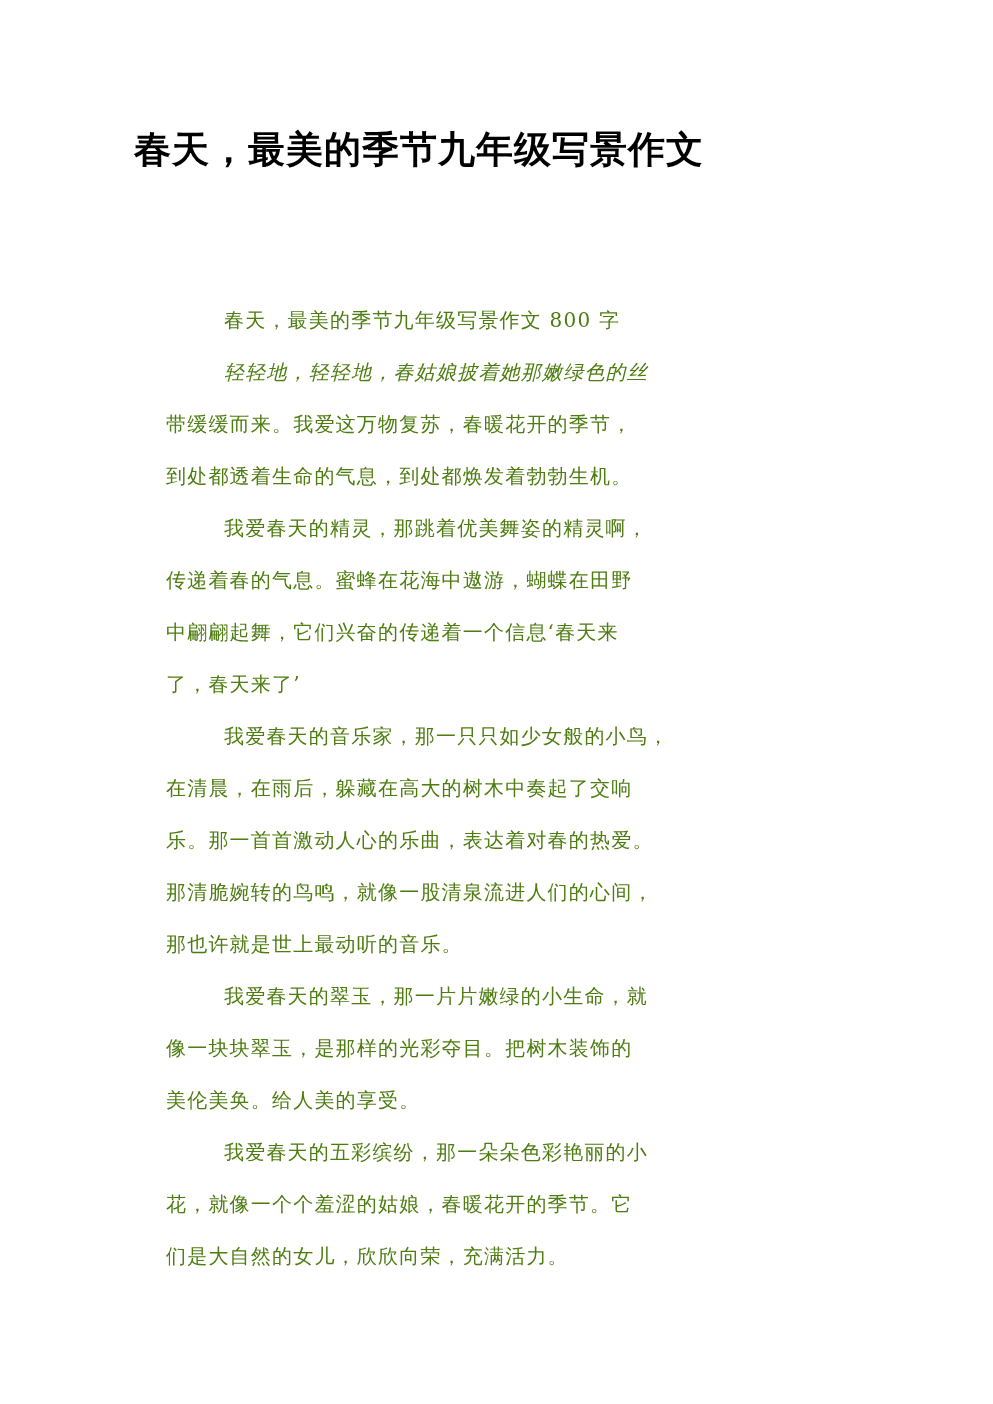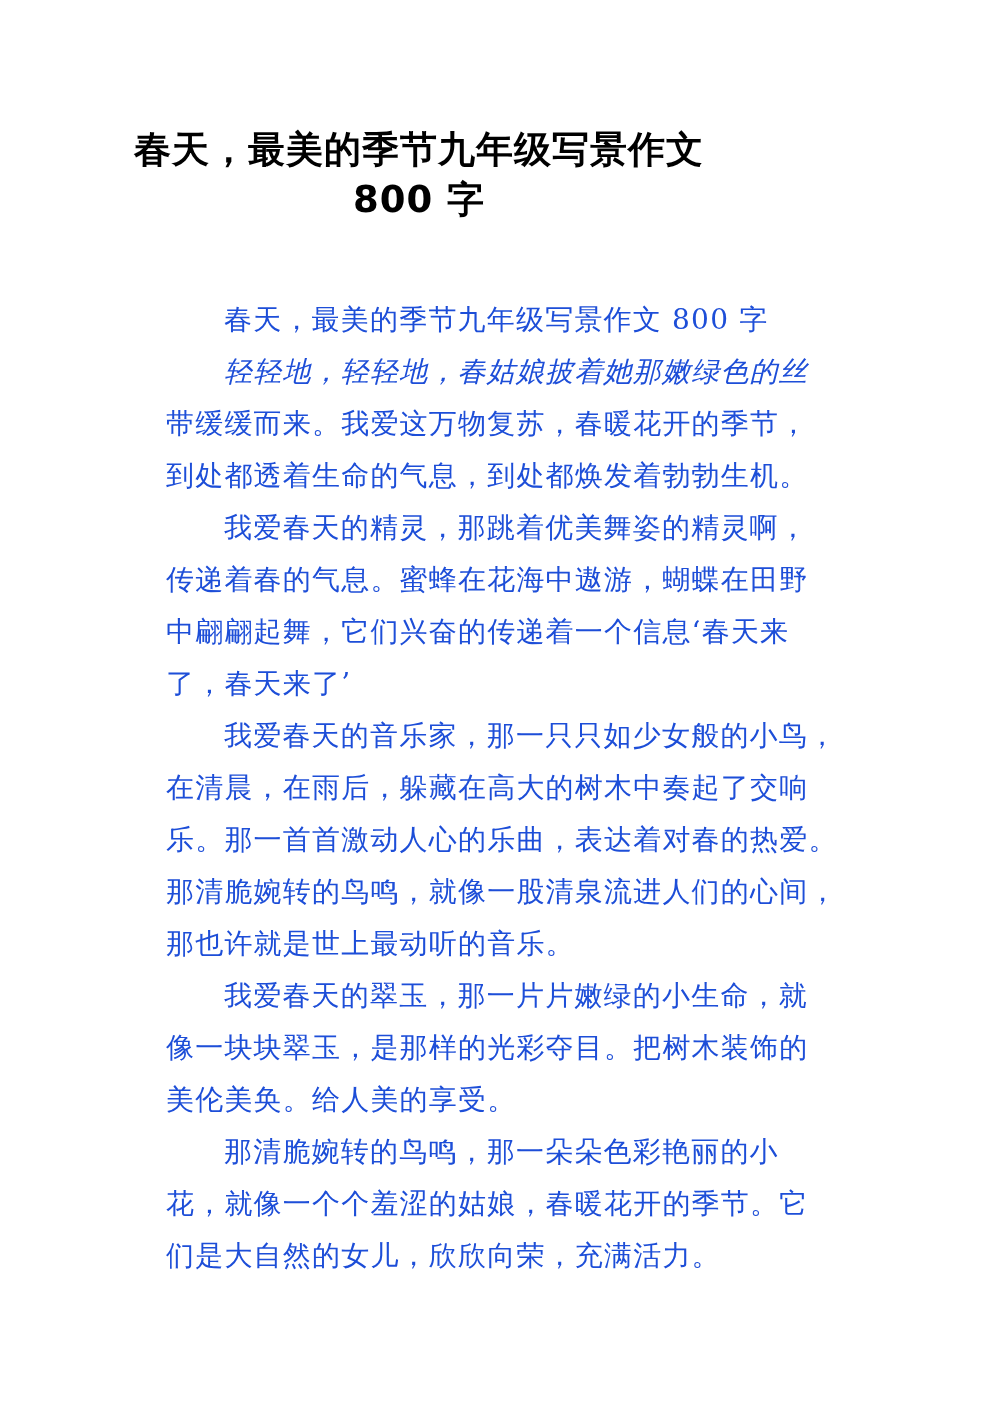--- a/index.html
+++ b/index.html
@@ -32,49 +32,48 @@
       line-height: 52px;
       letter-spacing: 1px;
       color: #000;
     }
     .title-line-1 { top: 124px; }
     .title-line-2 { top: 174px; }
     .body-line {
       position: absolute;
       left: 166px;
       font-family: "DejaVu Serif", "Liberation Serif", serif;
-      font-size: 28px;
+      font-size: 20px;
       line-height: 40px;
       white-space: nowrap;
-      color: #1d4ed8;
+      color: #4d7c0f;
       letter-spacing: 1.2px;
     }
     .indent { left: 224px; }
   </style>
 </head>
 <body>
 
 <div class="page">
   <div class="title title-line-1">春天，最美的季节九年级写景作文</div>
-  <div class="title title-line-2">800 字</div>
 
   <div id="body-container">
       <div class="body-line indent" style="top: 300px;">春天，最美的季节九年级写景作文 800 字</div>
       <div class="body-line indent" style="top: 352px; font-style: italic;">轻轻地，轻轻地，春姑娘披着她那嫩绿色的丝</div>
       <div class="body-line" style="top: 404px;">带缓缓而来。我爱这万物复苏，春暖花开的季节，</div>
       <div class="body-line" style="top: 456px; text-align: center;">到处都透着生命的气息，到处都焕发着勃勃生机。</div>
       <div class="body-line indent" style="top: 508px;">我爱春天的精灵，那跳着优美舞姿的精灵啊，</div>
       <div class="body-line" style="top: 560px;">传递着春的气息。蜜蜂在花海中遨游，蝴蝶在田野</div>
       <div class="body-line" style="top: 612px; text-align: right;">中翩翩起舞，它们兴奋的传递着一个信息‘春天来</div>
       <div class="body-line" style="top: 664px;">了，春天来了’</div>
       <div class="body-line indent" style="top: 716px;">我爱春天的音乐家，那一只只如少女般的小鸟，</div>
       <div class="body-line" style="top: 768px;">在清晨，在雨后，躲藏在高大的树木中奏起了交响</div>
       <div class="body-line" style="top: 820px;">乐。那一首首激动人心的乐曲，表达着对春的热爱。</div>
       <div class="body-line" style="top: 872px;">那清脆婉转的鸟鸣，就像一股清泉流进人们的心间，</div>
       <div class="body-line" style="top: 924px;">那也许就是世上最动听的音乐。</div>
       <div class="body-line indent" style="top: 976px;">我爱春天的翠玉，那一片片嫩绿的小生命，就</div>
       <div class="body-line" style="top: 1028px;">像一块块翠玉，是那样的光彩夺目。把树木装饰的</div>
       <div class="body-line" style="top: 1080px;">美伦美奂。给人美的享受。</div>
-      <div class="body-line indent" style="top: 1132px;">那清脆婉转的鸟鸣，那一朵朵色彩艳丽的小</div>
+      <div class="body-line indent" style="top: 1132px;">我爱春天的五彩缤纷，那一朵朵色彩艳丽的小</div>
       <div class="body-line" style="top: 1184px;">花，就像一个个羞涩的姑娘，春暖花开的季节。它</div>
       <div class="body-line" style="top: 1236px;">们是大自然的女儿，欣欣向荣，充满活力。</div>
     </div>
 </div>
 
 </body></html>

